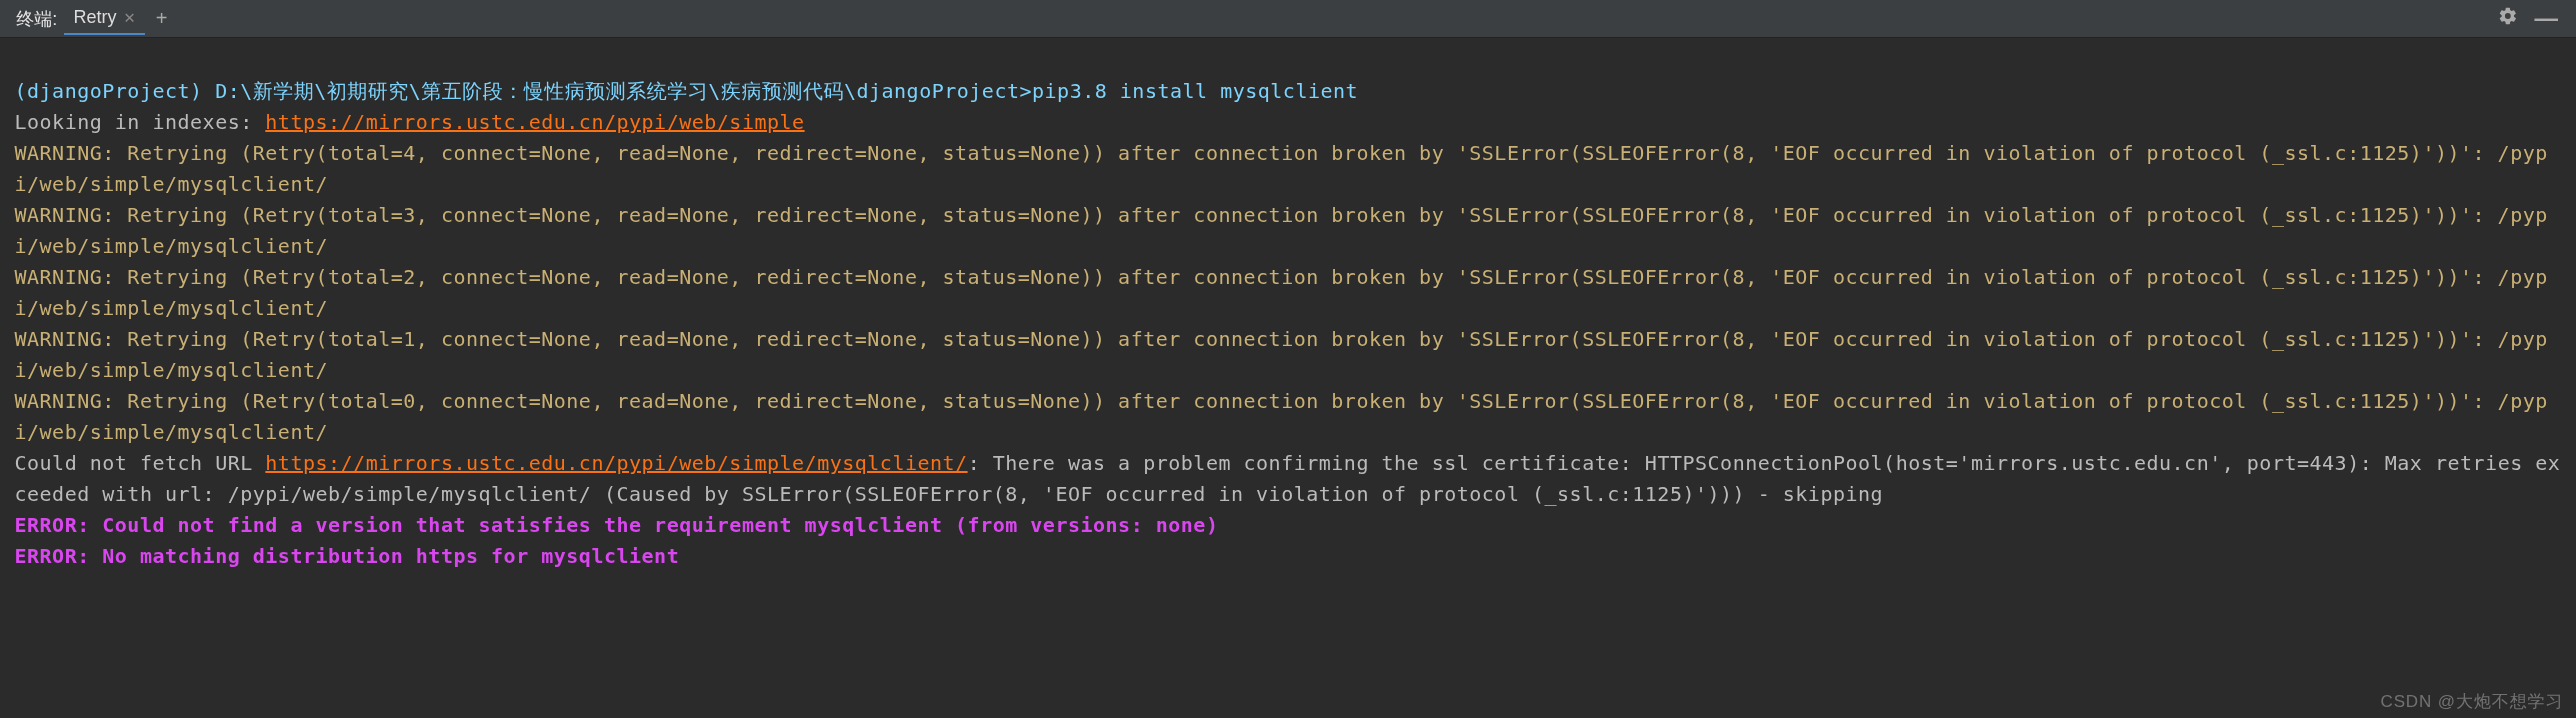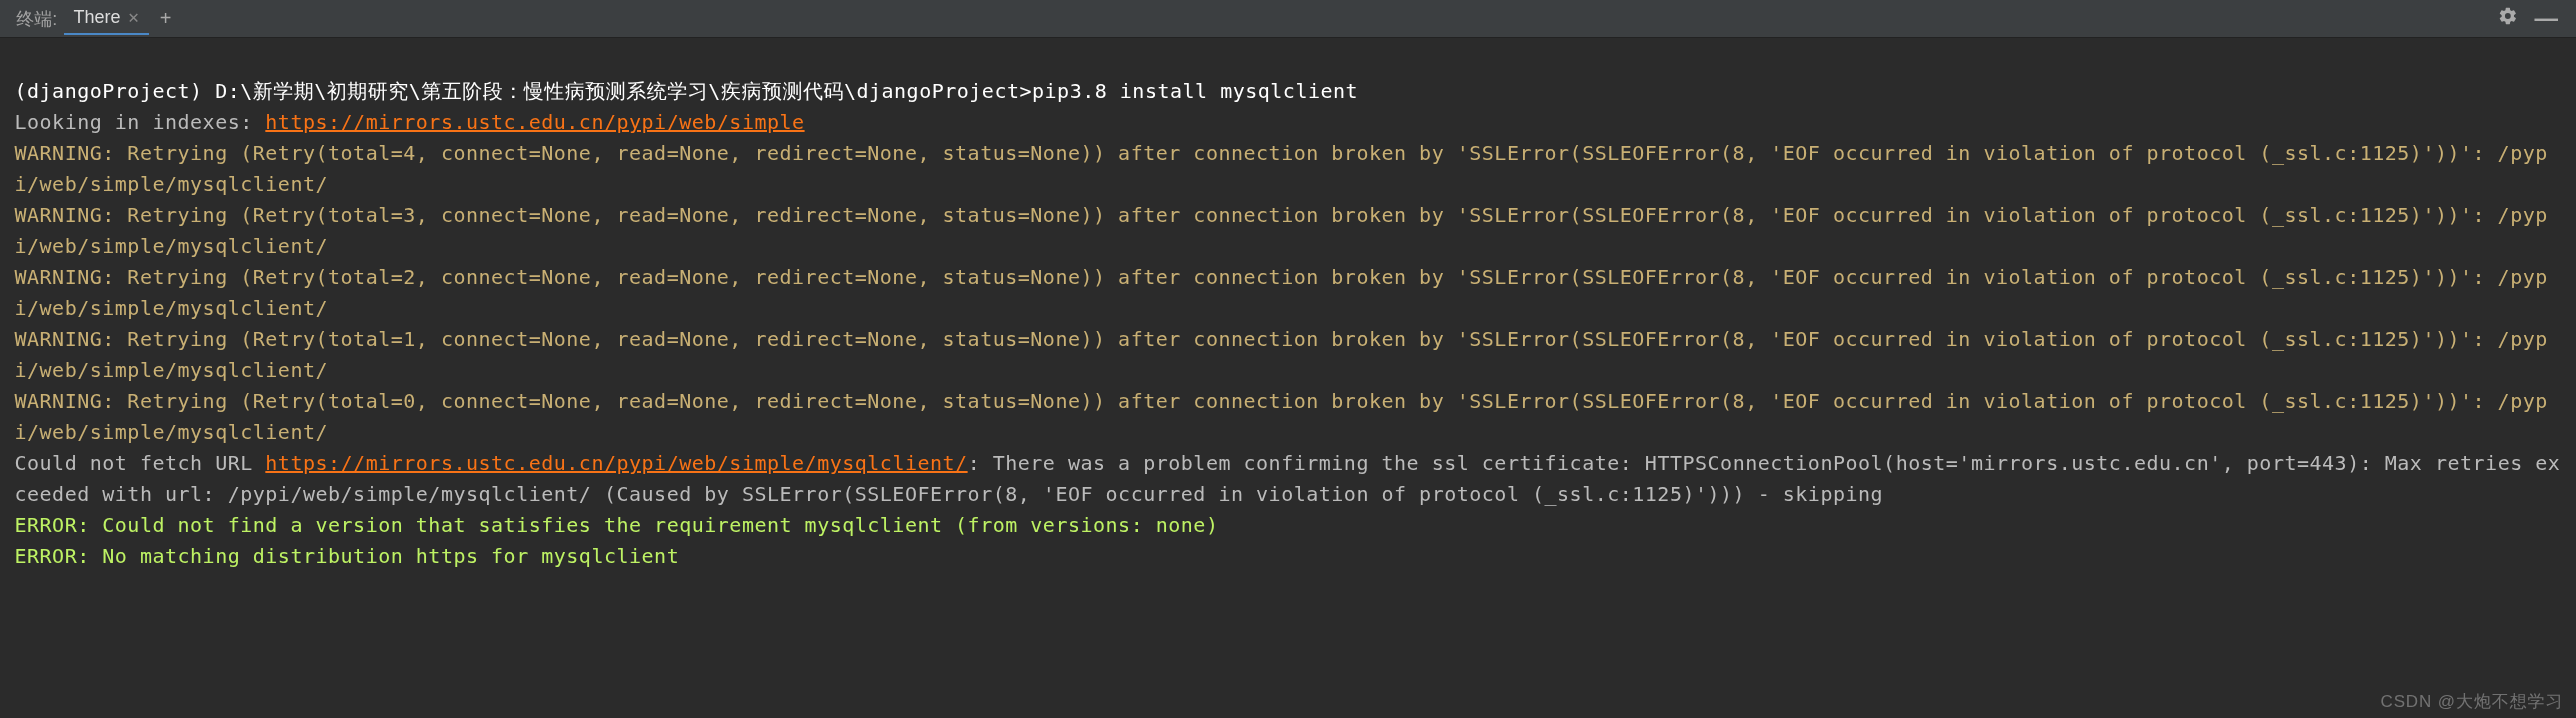--- a/index.html
+++ b/index.html
@@ -22,21 +22,21 @@
     height: 38px;
     background: #3c3f41;
     border-bottom: 0.9px solid #222;
     display: flex;
     align-items: center;
     padding: 0 9px;
     color: #bbbbbb;
     font-family: "Microsoft YaHei", sans-serif;
     font-size: 18px;
   }
-  .tabbar-label { padding: 0 7.2px; color: #a3a3a3; }
+  .tabbar-label { padding: 0 7.2px; color: #e5e5e5; }
   .tab {
     display: flex; align-items: center;
     padding: 5.4px 9px;
     border-bottom: 2.7px solid #4a88c7;
     color: #ddd;
     cursor: pointer;
   }
   .tab .close { margin-left: 7.2px; color: #888; font-size: 14.5px; cursor: pointer; }
   .add-tab { padding: 0 11px; color: #aaa; font-size: 20px; cursor: pointer; }
   .tabbar-right { margin-left: auto; display: flex; align-items: center; gap: 16.3px; padding-right: 9px; }
@@ -46,43 +46,43 @@
 
   .term {
     flex: 1;
     padding: 7.2px 14.5px 3.6px 14.5px;
     white-space: pre-wrap;
     word-break: break-all;
     line-height: 1.55;
     letter-spacing: 0.5px;
     overflow: hidden;
   }
-  .prompt { color: #ffffff; }
+  .prompt { color: #7dd3fc; }
   .link { color: #f97316; text-decoration: underline; cursor: pointer; }
   .warn { color: #c9b074; }
-  .err { color: #bef264; }
+  .err { color: #d946ef; font-weight: bold; }
   .plain { color: #bbbbbb; text-align: right; }
 
   .watermark {
     position: absolute;
     right: 12.6px; bottom: 5.4px;
     font-family: "Microsoft YaHei", sans-serif;
     font-size: 17px;
     color: rgba(200,200,200,0.45);
     letter-spacing: 0.9px;
   }
 </style>
 </head>
 <body>
 
 <div class="panel">
   <div class="tabbar">
     <span class="tabbar-label">终端:</span>
     <div class="tab">
-      <span>There</span>
+      <span>Retry</span>
       <span class="close">✕</span>
     </div>
     <span class="add-tab">+</span>
     <div class="tabbar-right">
       <span class="gear">
         <svg viewBox="0 0 24 24">
             <path d="M19.14,12.94a7,7,0,0,0,.05-.94,7,7,0,0,0-.05-.94l2.11-1.65a.5.5,0,0,0,.12-.64l-2-3.46a.5.5,0,0,0-.61-.22l-2.49,1a7,7,0,0,0-1.62-.94l-.38-2.65A.5.5,0,0,0,13.8,2H9.8a.5.5,0,0,0-.49.42L8.93,5.07a7,7,0,0,0-1.62.94l-2.49-1a.5.5,0,0,0-.61.22l-2,3.46a.5.5,0,0,0,.12.64L4.44,11a7,7,0,0,0,0,1.88L2.33,14.53a.5.5,0,0,0-.12.64l2,3.46a.5.5,0,0,0,.61.22l2.49-1a7,7,0,0,0,1.62.94l.38,2.65a.5.5,0,0,0,.49.42h4a.5.5,0,0,0,.49-.42l.38-2.65a7,7,0,0,0,1.62-.94l2.49,1a.5.5,0,0,0,.61-.22l2-3.46a.5.5,0,0,0-.12-.64ZM11.8,15.5A3.5,3.5,0,1,1,15.3,12,3.5,3.5,0,0,1,11.8,15.5Z"></path>
           </svg>
       </span>
       <span class="minimize">—</span>

